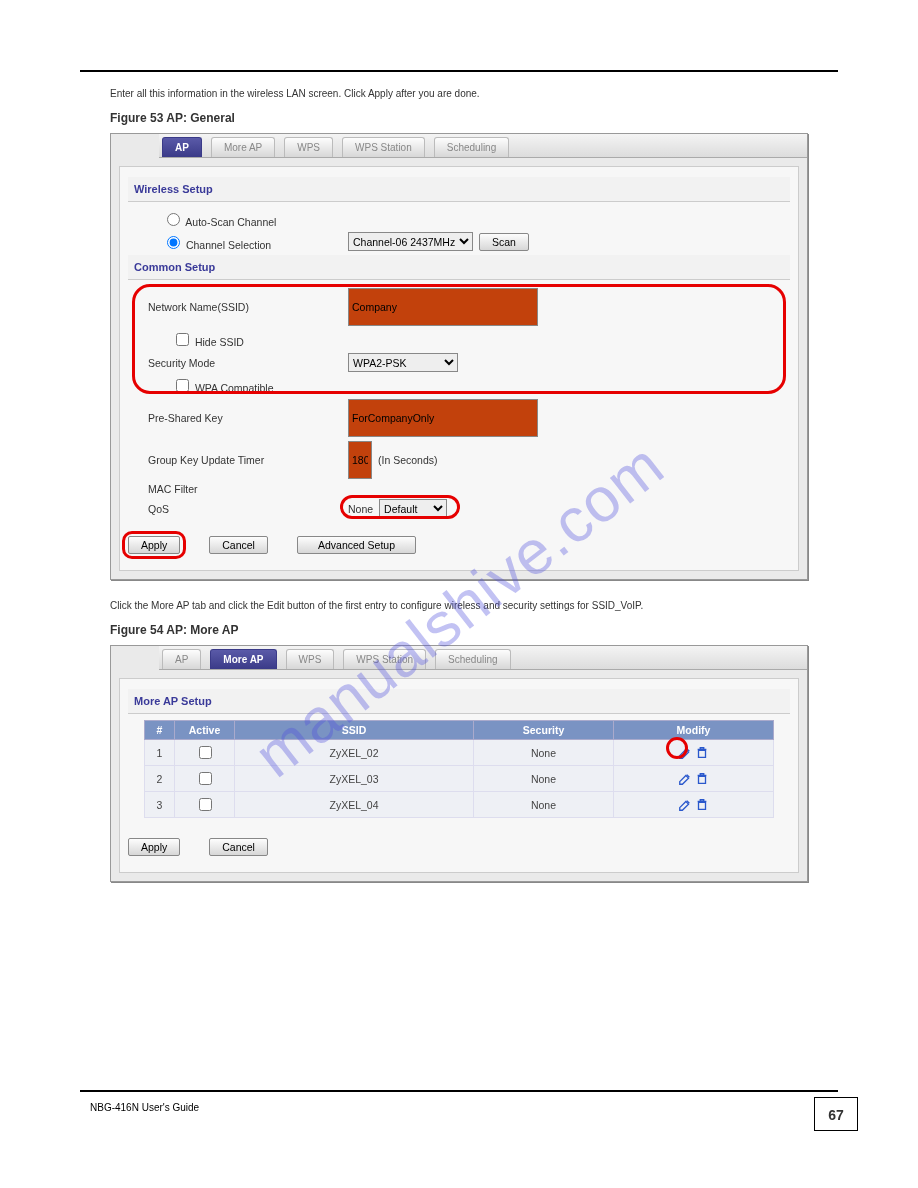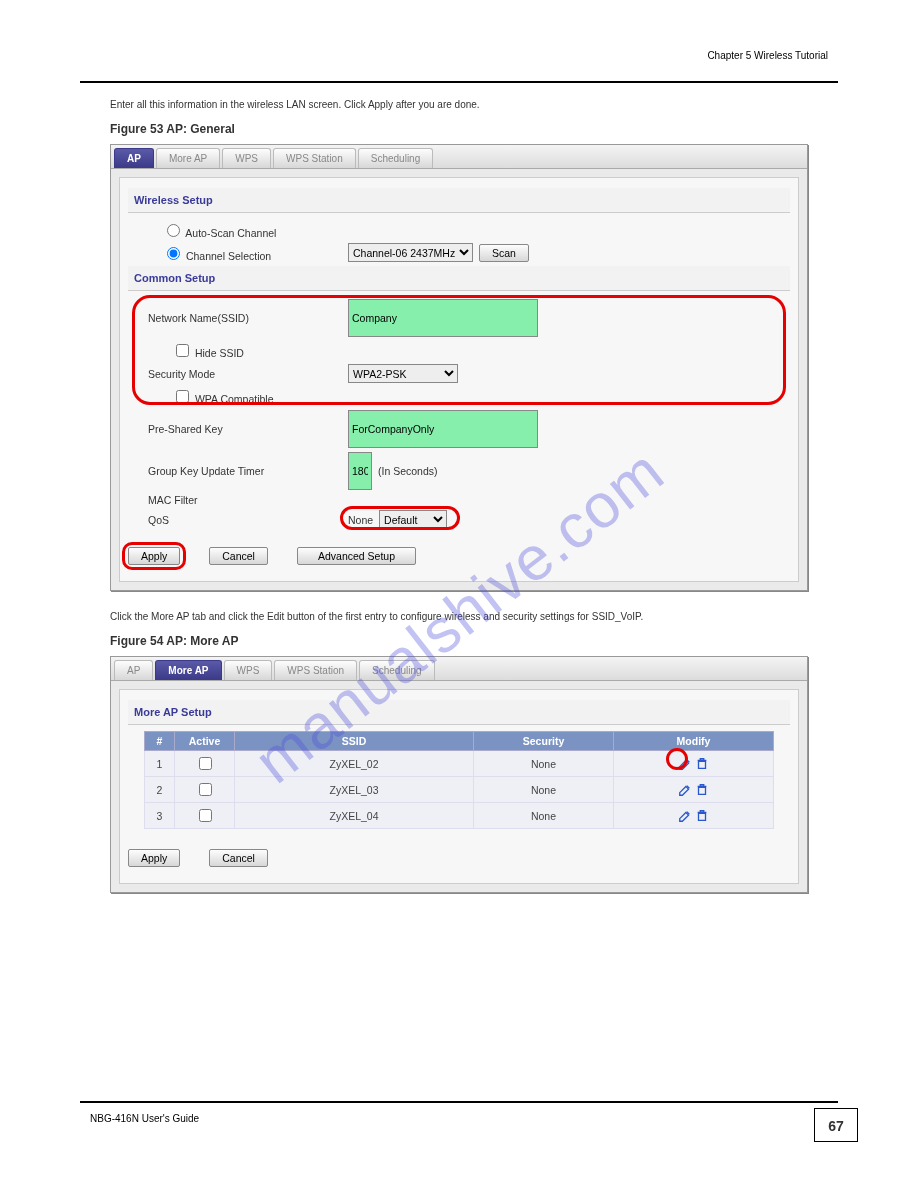--- a/index.html
+++ b/index.html
@@ -30,21 +30,22 @@
     margin: 0 30px 18px 30px;
     border: 1px solid #999;
     background: #eaeaea;
     box-shadow: 1px 1px 0 #888;
   }
   .tabs {
     display: flex;
     background: linear-gradient(#f4f4f4,#dcdcdc);
     border-bottom: 1px solid #aaa;
     padding: 3px 3px 0 3px;
-    gap: 2px;
+    gap: 9px;
+    margin-left: 48px;
   }
   .tab {
     padding: 4px 12px;
     font-size: 10px;
     color: #888;
     background: linear-gradient(#fdfdfd,#d7d7d7);
     border: 1px solid #bbb;
     border-bottom: none;
     border-radius: 3px 3px 0 0;
     cursor: pointer;
@@ -77,21 +78,21 @@
     padding: 2px 20px;
     font-size: 10.5px;
     color: #333;
   }
   .form-row .label { width: 200px; }
   .form-row .ctrl { flex: 1; display:flex; align-items:center; gap:6px; }
   input[type=text] {
     font-size: 10.5px;
     padding: 18px 3px;
     border: 1px solid #888;
-    background: #86efac;
+    background: #c2410c;
     height: 18px;
   }
   select {
     font-size: 10.5px;
     border: 1px solid #888;
     background: #eee;
     height: 19px;
   }
   .btn {
     font-size: 10.5px;
@@ -152,21 +153,20 @@
     pointer-events: none;
     white-space: nowrap;
     z-index: 50;
     letter-spacing: 1px;
   }
 </style>
 </head>
 <body>
 
 <div class="page">
-  <div class="header-text">Chapter 5 Wireless Tutorial</div>
   <div class="header-rule"></div>
 
   <div class="body-text">Enter all this information in the wireless LAN screen. Click Apply after you are done.</div>
   <div class="figure-caption">Figure 53   AP: General</div>
 
   <div class="watermark">manualshive.com</div>
 
   <div class="panel">
     <div class="tabs">
       <div class="tab active">AP</div>

